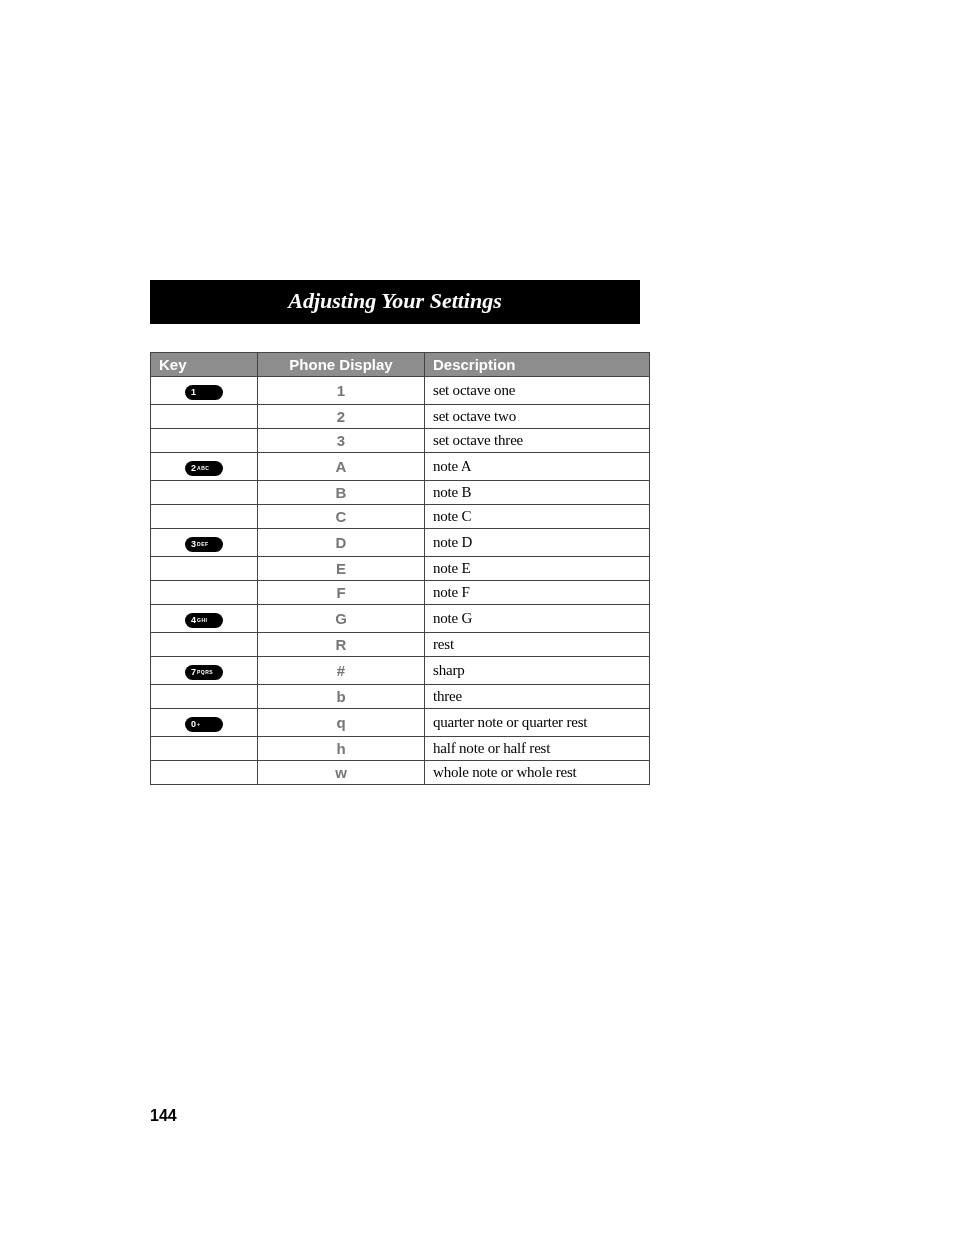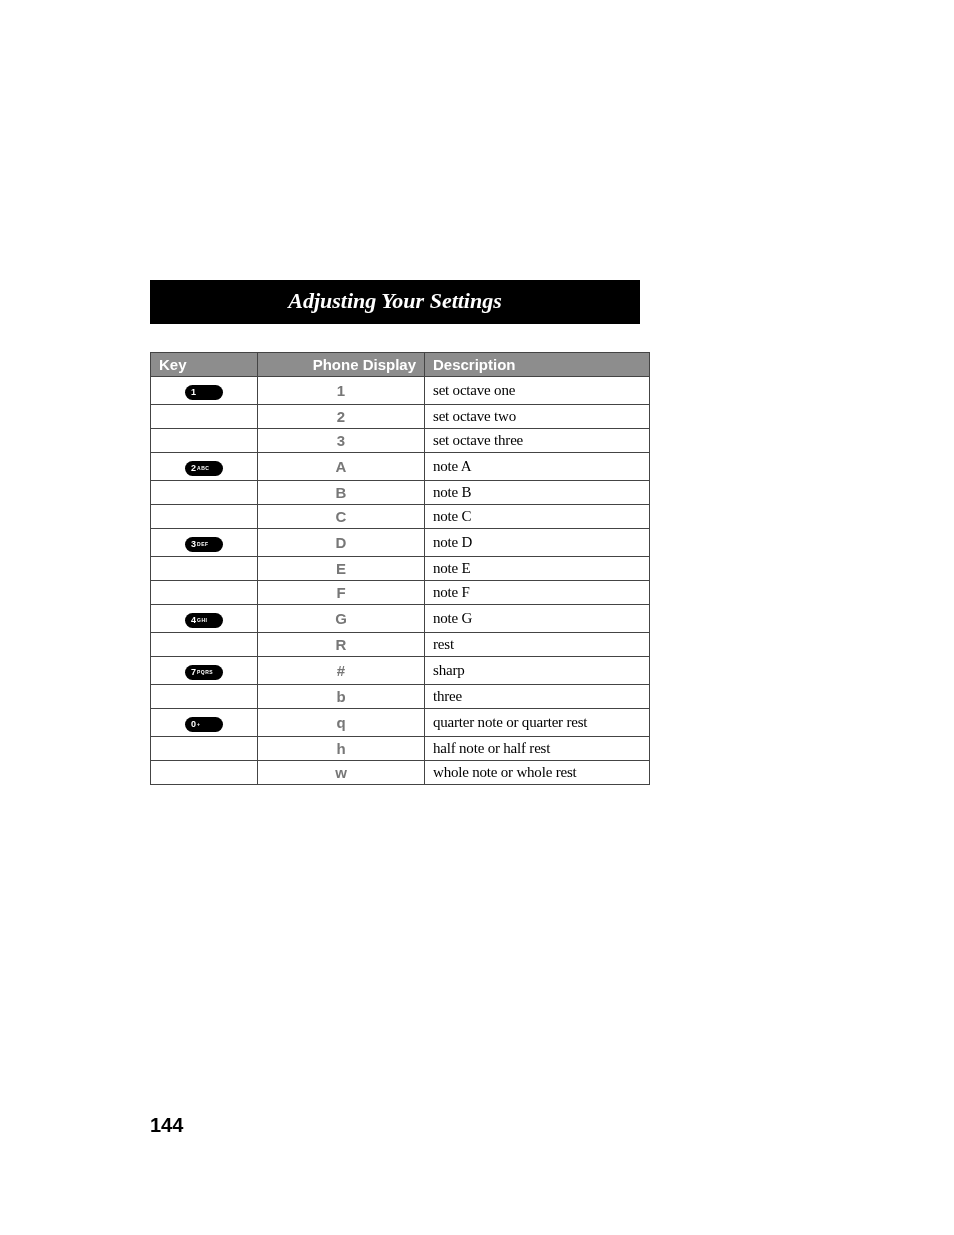--- a/index.html
+++ b/index.html
@@ -60,21 +60,21 @@
     vertical-align: middle;
   }
   th {
     background: #8d8d8d;
     color: #fff;
     font-weight: bold;
     text-align: left;
     font-family: "Helvetica Neue", Helvetica, Arial, sans-serif;
   }
   th.col-key { width: 90px; }
-  th.col-disp { width: 150px; text-align: right;}
+  th.col-disp { width: 150px; text-align: center;}
   td.key-cell {
     text-align: center;
     padding: 4px 4px;
   }
   td.disp-cell {
     text-align: center;
     color: #777;
     font-family: "Arial Narrow", "Helvetica Condensed", sans-serif;
     font-weight: 600;
     font-stretch: condensed;
@@ -109,23 +109,23 @@
   .key-pill .lab {
     font-size: 5px;
     letter-spacing: 0.5px;
     display: inline-block;
     vertical-align: 1px;
     padding-left: 1px;
   }
   .page-num {
     position: absolute;
     left: 150px;
-    bottom: 98px;
-    font-weight: bold;
-    font-size: 20px;
+    bottom: 110px;
+    font-weight: bold;
+    font-size: 16px;
   }
 </style>
 </head>
 <body>
 
 <div class="page">
 
   <div class="title-bar">Adjusting Your Settings</div>
 
 

